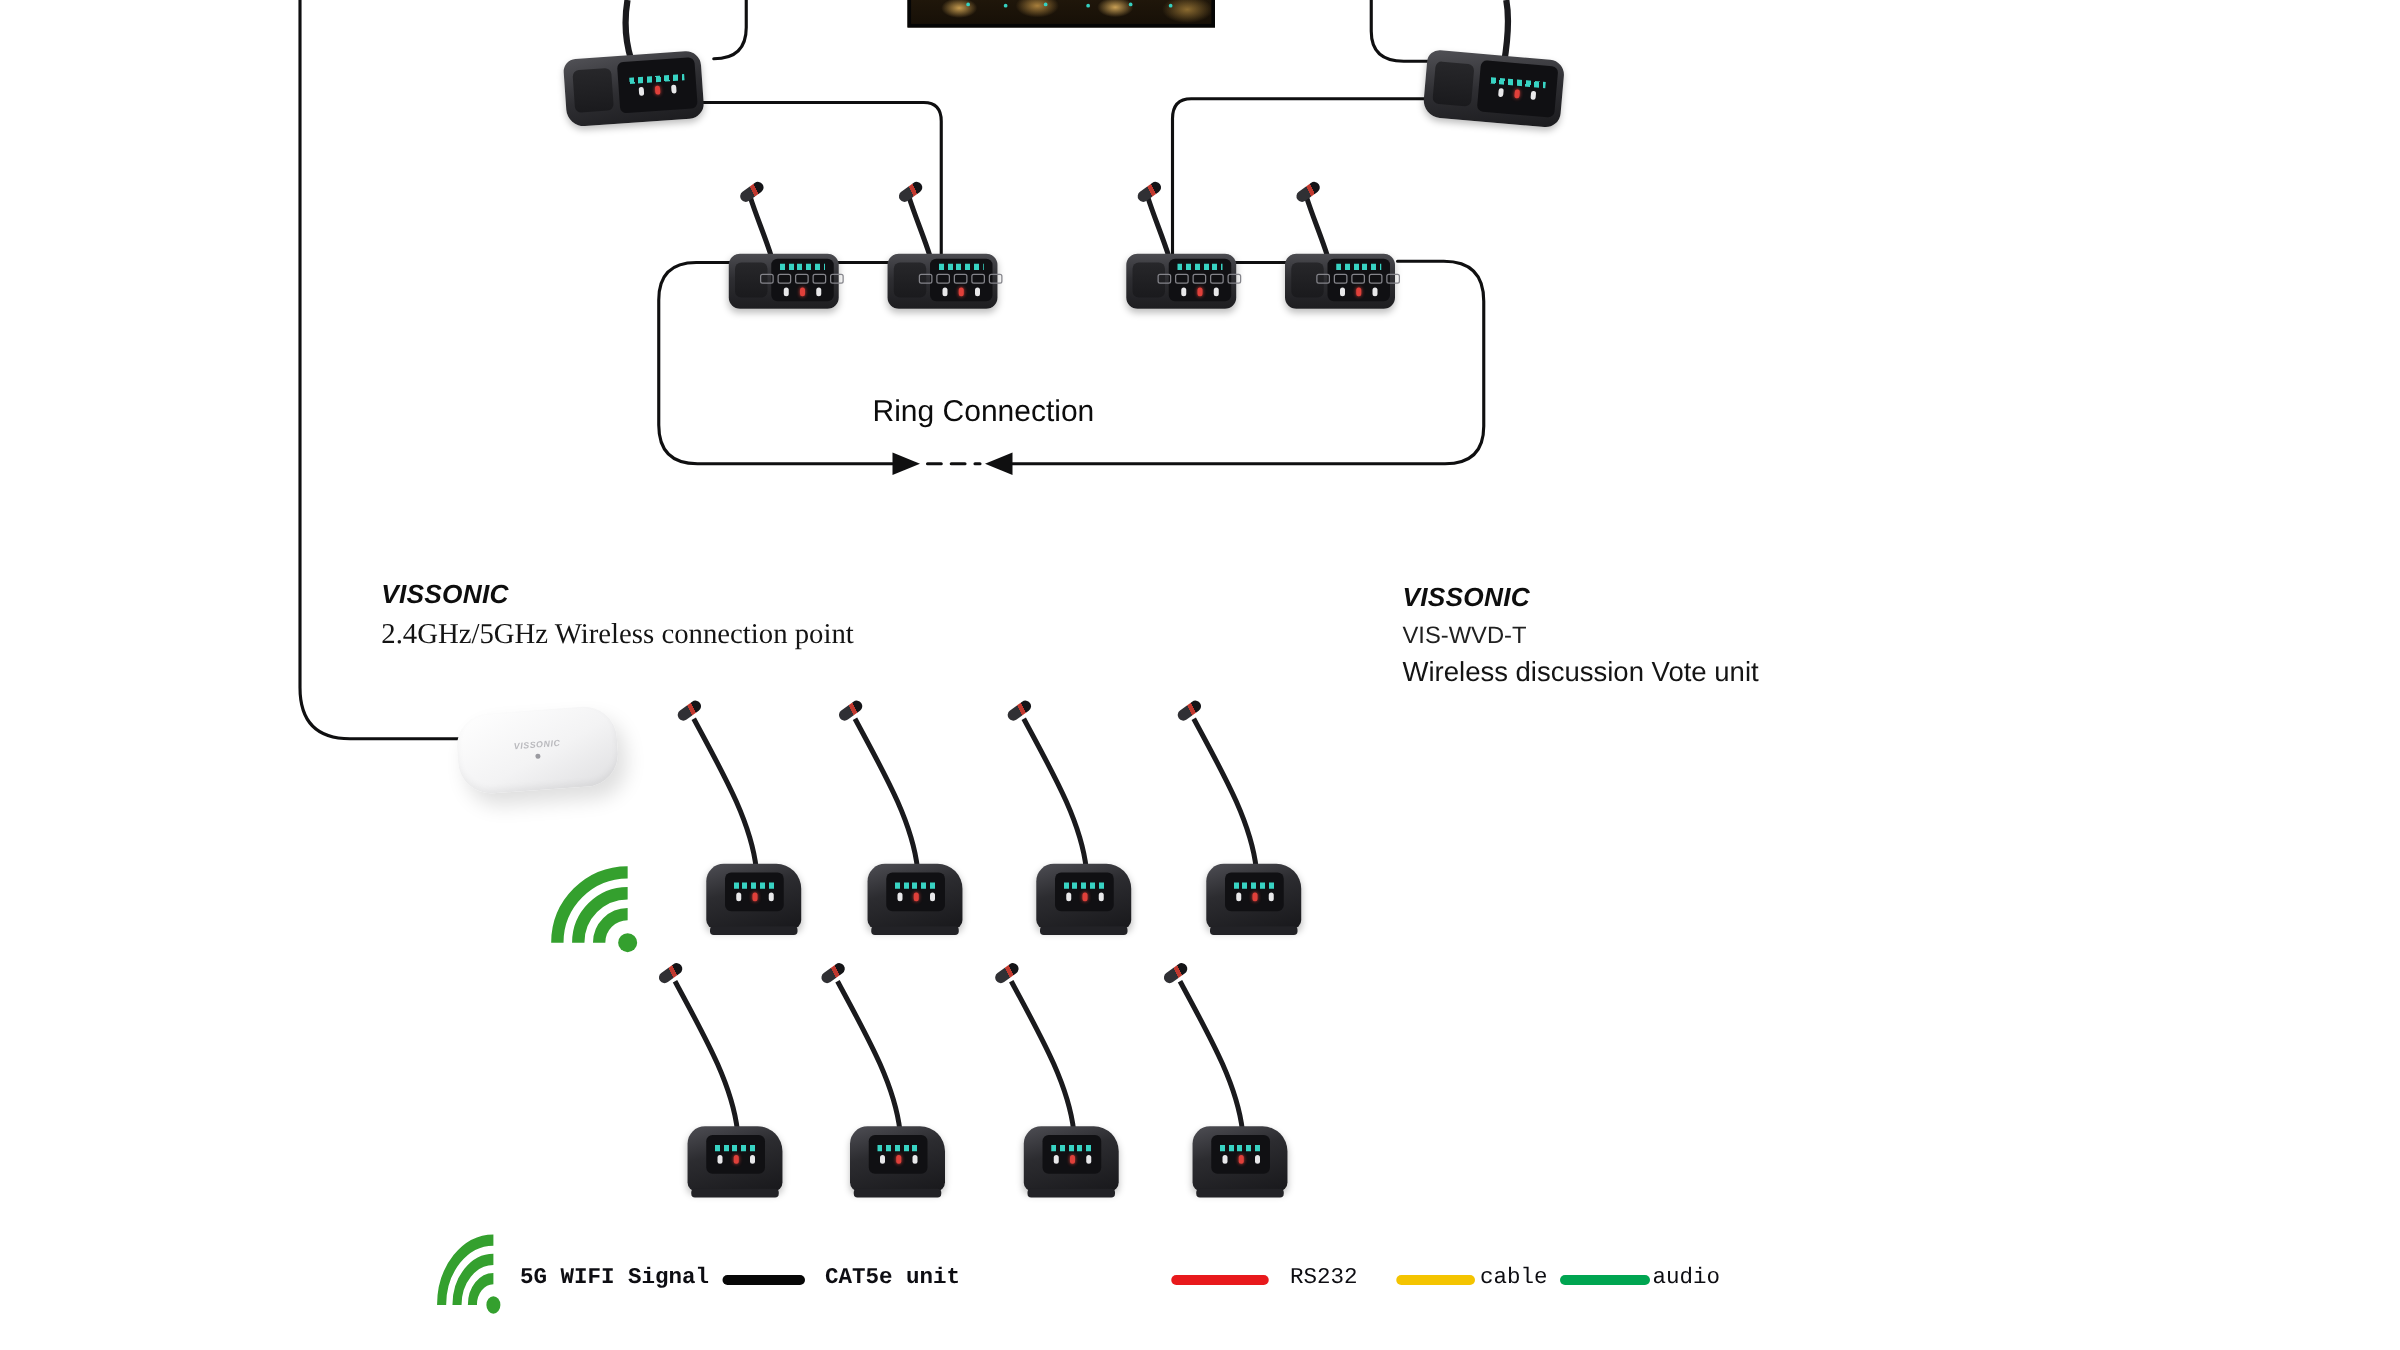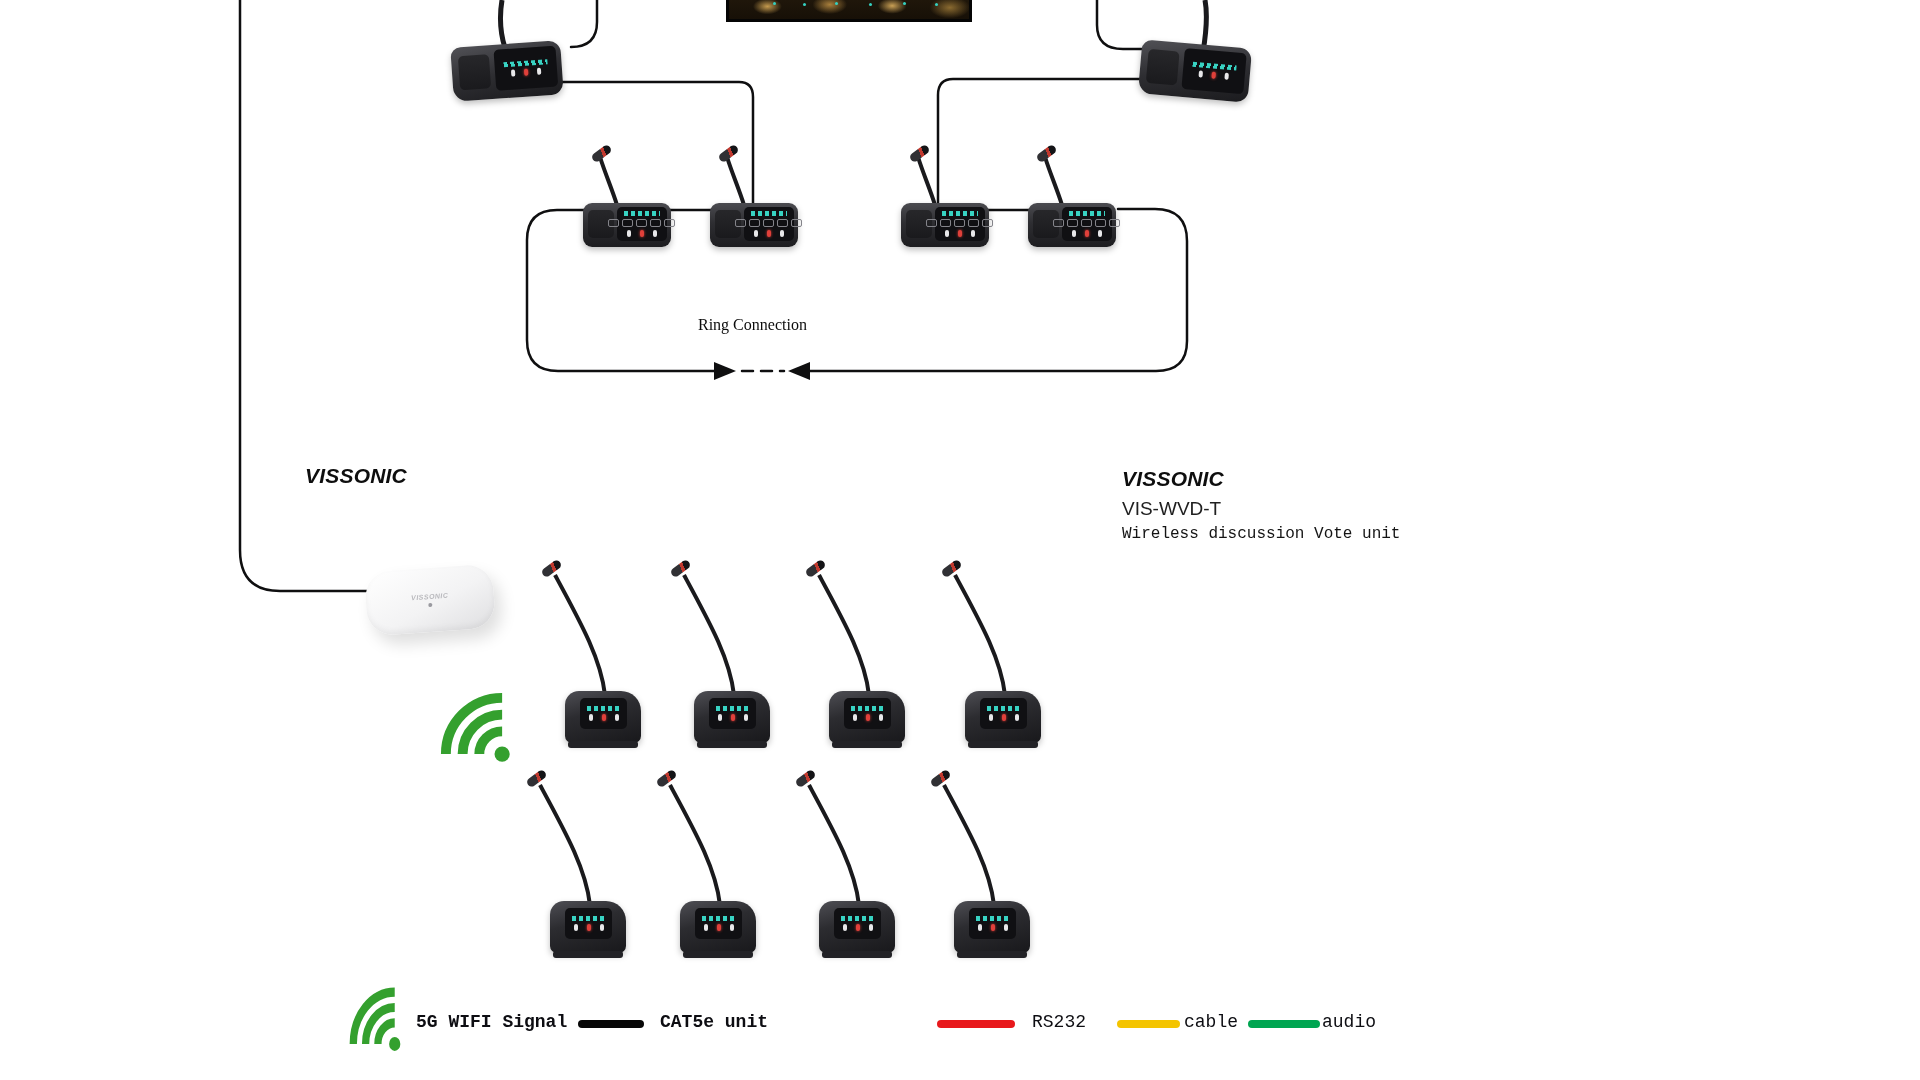--- a/index.html
+++ b/index.html
@@ -49,23 +49,23 @@
      border-radius:26px;box-shadow:6px 10px 16px rgba(0,0,0,.13), inset 0 -3px 6px rgba(0,0,0,.05);
      transform:rotate(-4deg);display:flex;align-items:center;justify-content:center;
      flex-direction:column;}
   .ap-label{font-size:7px;color:#b9b9bd;letter-spacing:.5px;font-style:italic;font-weight:700;}
   .ap-dot{width:4px;height:4px;border-radius:50%;background:#9a9aa0;margin-top:3px;}
   .tblock{position:absolute;z-index:3;color:#161616;}
   .brand{font-size:21px;font-weight:800;font-style:italic;letter-spacing:.2px;color:#0e0e0e;}
   .model{font-size:19px;color:#202020;margin-top:7px;}
   .desc{margin-top:6px;color:#141414;}
   .desc.serif{font-family:"Liberation Serif",serif;font-size:23px;}
-  .desc.sans{font-family:Liberation Mono, monospace;font-size:16px;margin-top:5px;text-align:center;}
+  .desc.sans{font-family:Liberation Sans, sans-serif;font-size:22px;margin-top:5px;text-align:center;}
   #ring-label{position:absolute;left:698px;top:316px;z-index:3;
-     font-family:Liberation Serif, serif;font-size:16px;color:#0c0c0c;}
+     font-family:Liberation Sans, sans-serif;font-size:24px;color:#0c0c0c;}
   #legend{position:absolute;left:0;top:17px;width:100%;height:100%;z-index:3;}
   .leg-label{position:absolute;font-family:"Liberation Mono","DejaVu Sans Mono",monospace;
      font-size:18px;color:#0d0d12;white-space:nowrap;}
   .leg-label.b{font-weight:700;}
   .leg-line{position:absolute;height:8px;border-radius:4px;}
 </style>
 </head>
 <body>
 
 <div id="canvas">
@@ -365,20 +365,21 @@
        <span class="ic red"></span>
        <span class="ic white"></span>
      </div>
    </div>
      </div>
       </div>
     </div>
 
   <div class="tblock" style="left:305px;top:464px;">
     <div class="brand">VISSONIC</div>
+    <div class="desc serif">2.4GHz/5GHz Wireless connection point</div>
   </div>
 
   <div class="tblock" style="left:1122px;top:467px;">
     <div class="brand">VISSONIC</div>
     <div class="model">VIS-WVD-T</div>
     <div class="desc sans">Wireless discussion Vote unit</div>
   </div>
 
   <div id="ring-label">Ring Connection</div>
 

